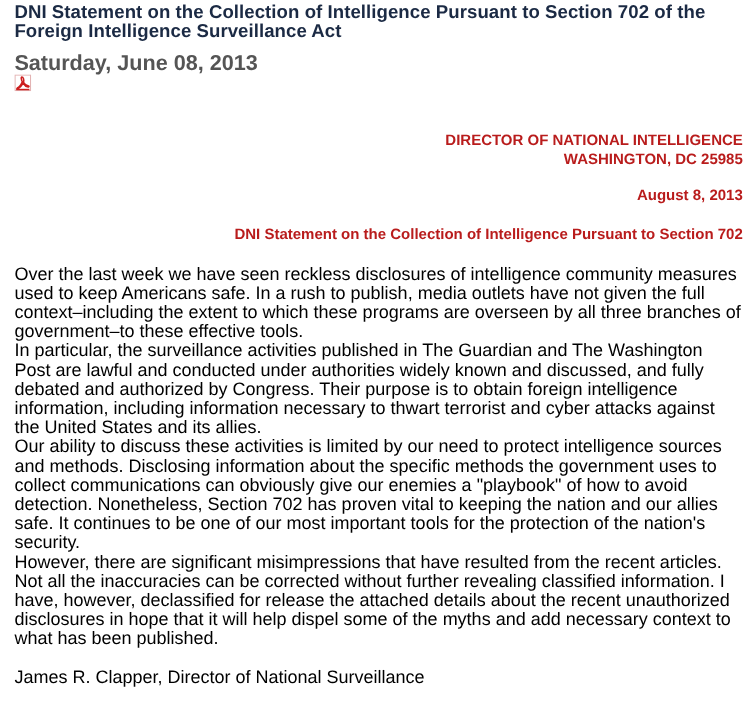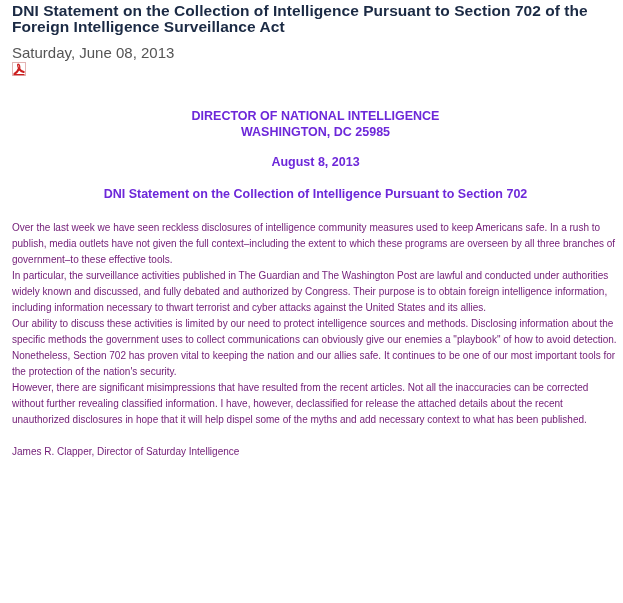--- a/index.html
+++ b/index.html
@@ -25,46 +25,47 @@
       font-family: "Liberation Sans", sans-serif;
       font-weight: bold;
       font-size: 15.5px;
       line-height: 16px;
       color: #1b2a44;
       margin: 0;
       letter-spacing: 0.05px;
     }
     .pubdate {
       margin-top: 10px;
-      font-size: 15px;
+      font-size: 18px;
       line-height: 15px;
       color: #555555;
+      font-weight: bold;
     }
     .pdf-link {
       display: inline-block;
       margin-top: 2px;
       width: 14px;
       height: 14px;
       cursor: pointer;
     }
     .pdf-link svg { display: block; }
     .letterhead {
-      text-align: center;
+      text-align: right;
       font-weight: bold;
       font-size: 12.5px;
       line-height: 16px;
-      color: #6d28d9;
+      color: #b91c1c;
     }
     .lh-org { margin-top: 28px; }
     .lh-date { margin-top: 14px; }
     .lh-subject { margin-top: 16px; }
     .body-text {
-      font-size: 10px;
+      font-size: 15px;
       line-height: 16px;
-      color: #701a75;
+      color: #000000;
       margin: 0;
     }
     .p1 { margin-top: 18px; }
     .para-gap { }
     .sig { margin-top: 16px; }
   </style>
 </head>
 <body>
 
 <div class="page">
@@ -92,15 +93,15 @@
 
   <div class="letterhead lh-subject">
     <div>DNI Statement on the Collection of Intelligence Pursuant to Section 702</div>
   </div>
 
   <p class="body-text p1">Over the last week we have seen reckless disclosures of intelligence community measures used to keep Americans safe. In a rush to publish, media outlets have not given the full context–including the extent to which these programs are overseen by all three branches of government–to these effective tools.</p>
   <p class="body-text para-gap">In particular, the surveillance activities published in The Guardian and The Washington Post are lawful and conducted under authorities widely known and discussed, and fully debated and authorized by Congress. Their purpose is to obtain foreign intelligence information, including information necessary to thwart terrorist and cyber attacks against the United States and its allies.</p>
   <p class="body-text para-gap">Our ability to discuss these activities is limited by our need to protect intelligence sources and methods. Disclosing information about the specific methods the government uses to collect communications can obviously give our enemies a "playbook" of how to avoid detection. Nonetheless, Section 702 has proven vital to keeping the nation and our allies safe. It continues to be one of our most important tools for the protection of the nation's security.</p>
   <p class="body-text para-gap">However, there are significant misimpressions that have resulted from the recent articles. Not all the inaccuracies can be corrected without further revealing classified information. I have, however, declassified for release the attached details about the recent unauthorized disclosures in hope that it will help dispel some of the myths and add necessary context to what has been published.</p>
 
-  <p class="body-text sig">James R. Clapper, Director of Saturday Intelligence</p>
+  <p class="body-text sig">James R. Clapper, Director of National Surveillance</p>
 
 </div>
 
 </body></html>

